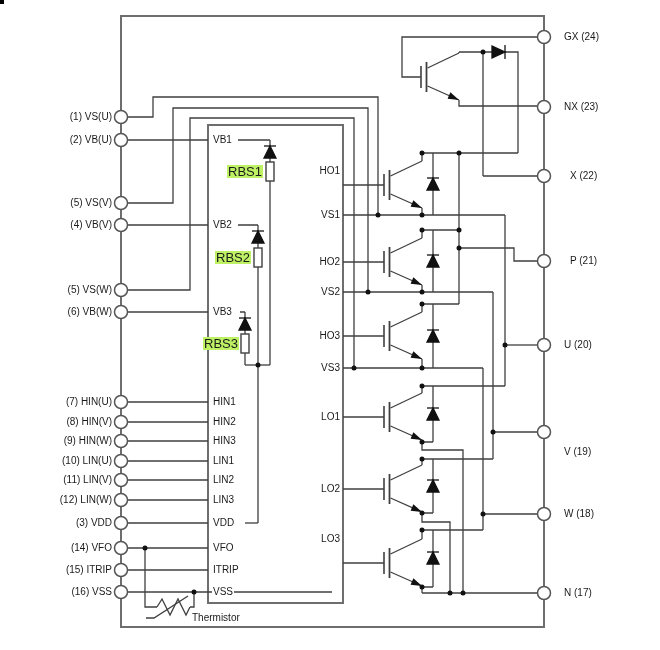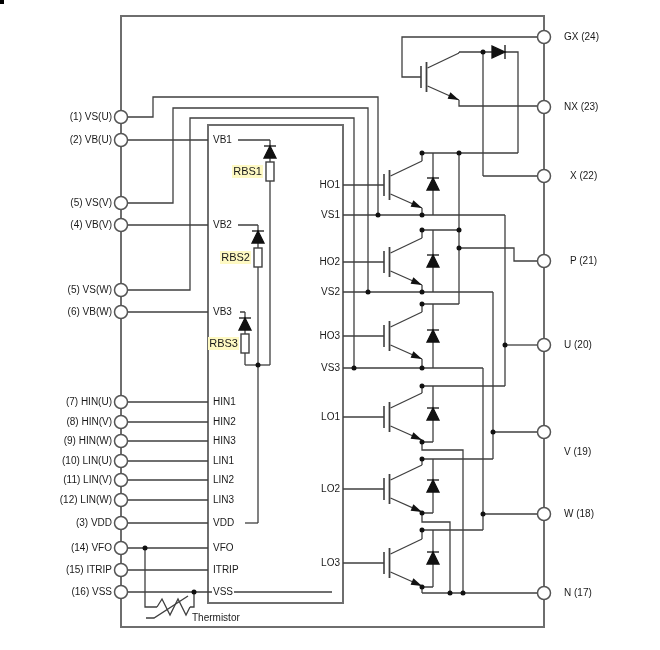--- a/index.html
+++ b/index.html
@@ -4,21 +4,21 @@
 <style>
   html,body{margin:0;padding:0;background:#fff;}
   #stage{position:relative;width:660px;height:650px;background:#fff;overflow:hidden;
          font-family:"Liberation Sans","DejaVu Sans",sans-serif;color:#1a1a1a;}
   #stage svg{position:absolute;left:0;top:0;}
   .lbl{position:absolute;font-size:10px;line-height:13px;white-space:nowrap;color:#1a1a1a;}
   .pl{right:548px;text-align:right;}            
   .pr{left:564px;}                              
   .il{left:212px;background:#fff;padding:0 1px;}
   .ir{right:320px;text-align:right;}            
-  .rb{font-size:11px;text-align:left;background:#fef9c3;padding:0 1px;}
+  .rb{font-size:13px;text-align:left;background:#bef264;padding:0 1px;}
   .corner{position:absolute;left:0;top:0;width:4px;height:4px;background:#000;}
 </style>
 </head>
 <body>
 
 <div id="stage">
   <div class="corner"></div>
 
   <svg width="660" height="650" viewBox="0 0 660 650">
     <defs>
@@ -255,28 +255,28 @@
   <span class="lbl il" style="top:415px">HIN2</span>
   <span class="lbl il" style="top:434px">HIN3</span>
   <span class="lbl il" style="top:454px">LIN1</span>
   <span class="lbl il" style="top:473px">LIN2</span>
   <span class="lbl il" style="top:493px">LIN3</span>
   <span class="lbl il" style="top:516px">VDD</span>
   <span class="lbl il" style="top:541px">VFO</span>
   <span class="lbl il" style="top:563px">ITRIP</span>
   <span class="lbl il" style="top:585px">VSS</span>
 
-  <span class="lbl ir" style="top:178px">HO1</span>
+  <span class="lbl ir" style="top:164px">HO1</span>
   <span class="lbl ir" style="top:208px">VS1</span>
   <span class="lbl ir" style="top:255px">HO2</span>
   <span class="lbl ir" style="top:285px">VS2</span>
   <span class="lbl ir" style="top:329px">HO3</span>
   <span class="lbl ir" style="top:361px">VS3</span>
   <span class="lbl ir" style="top:410px">LO1</span>
   <span class="lbl ir" style="top:482px">LO2</span>
-  <span class="lbl ir" style="top:556px">LO3</span>
+  <span class="lbl ir" style="top:532px">LO3</span>
 
   <span class="lbl rb" style="right:397px;top:165px">RBS1</span>
   <span class="lbl rb" style="right:409px;top:251px">RBS2</span>
   <span class="lbl rb" style="right:421px;top:337px">RBS3</span>
 
   <span class="lbl" style="left:192px;top:611px">Thermistor</span>
 </div>
 
 </body></html>

